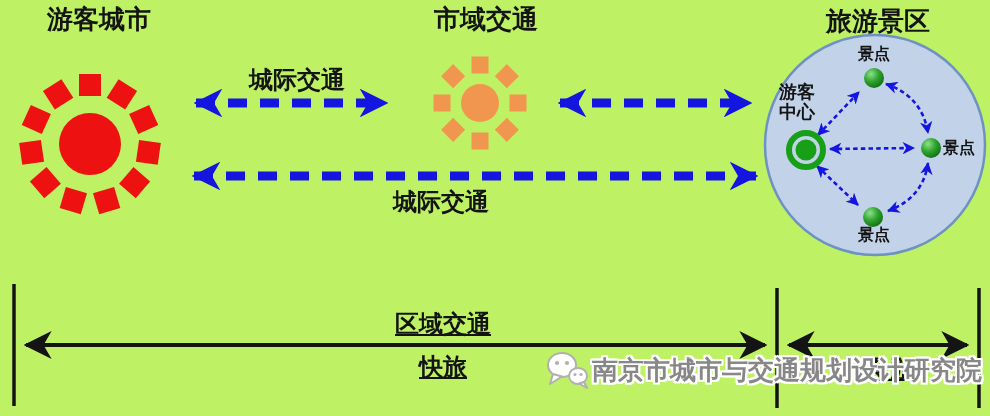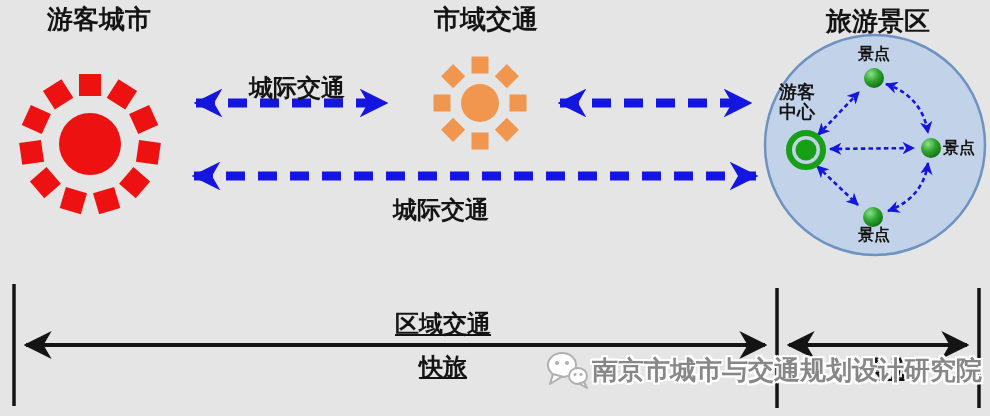--- a/index.html
+++ b/index.html
@@ -1,23 +1,23 @@
 <!DOCTYPE html>
 <html><head>
 <meta charset="utf-8">
 <style>
   html,body{margin:0;padding:0;background:#fff;}
-  .stage{position:relative;width:990px;height:416px;background:#e5e5e5;overflow:hidden;
+  .stage{position:relative;width:990px;height:416px;background:#bef264;overflow:hidden;
          font-family:"Liberation Sans","DejaVu Sans",sans-serif;}
   .stage svg.layer{position:absolute;left:0;top:0;}
   .lbl{position:absolute;transform:translateX(-50%);font-weight:bold;color:#141414;
        white-space:pre-line;text-align:center;line-height:1.15;z-index:3;}
   .lbl-anchor-left{transform:none;text-align:left;}
   .title{font-size:26px;}
-  .arrowlbl{font-size:24px;margin-top:8px;}
+  .arrowlbl{font-size:24px;}
   .measurelbl{font-size:24px;text-decoration:underline;}
   .spotlbl{font-size:16px;}
   .vclbl{font-size:18px;line-height:20px;}
   .watermark{position:absolute;left:546px;top:350px;display:flex;align-items:center;gap:4px;z-index:5;}
   .watermark .wm-text{font-size:26px;font-weight:bold;color:rgba(125,125,125,0.92);white-space:nowrap;
       text-shadow:-2px -2px 0 #fff,2px -2px 0 #fff,-2px 2px 0 #fff,2px 2px 0 #fff,0 2px 0 #fff,0 -2px 0 #fff,2px 0 0 #fff,-2px 0 0 #fff;}
 </style>
 </head>
 <body>
 

